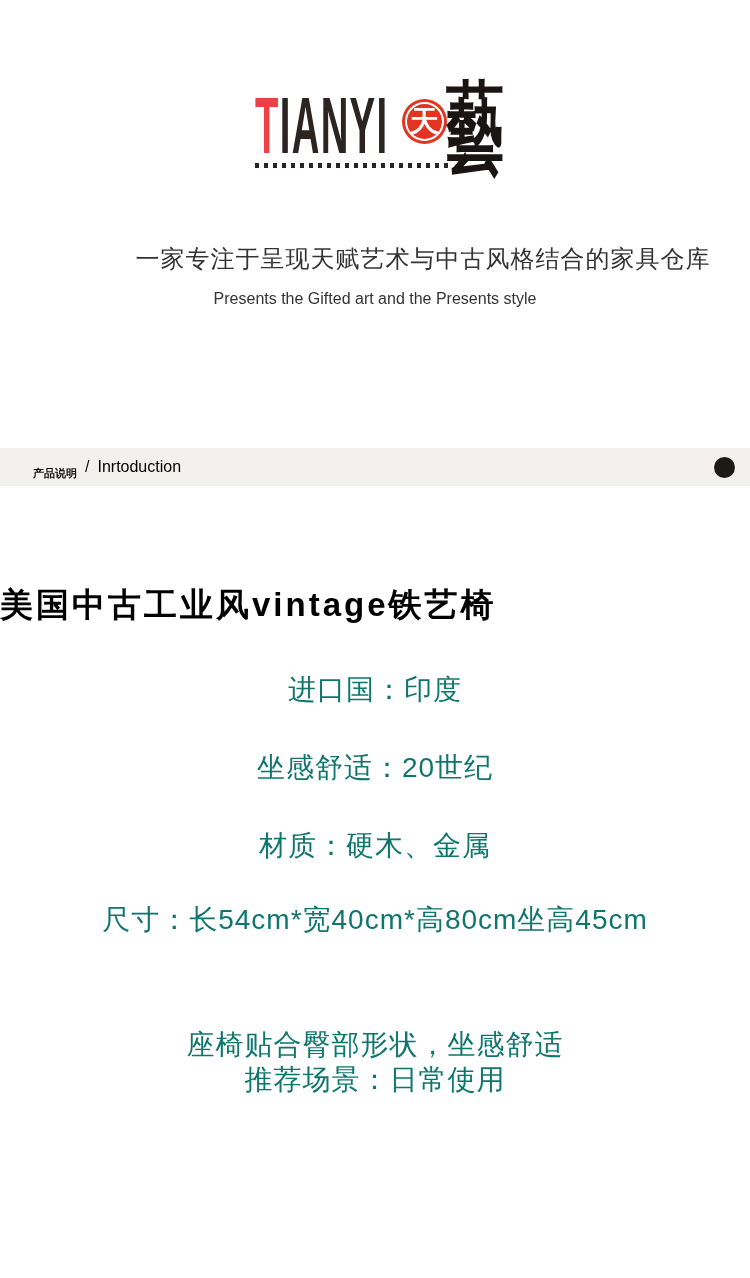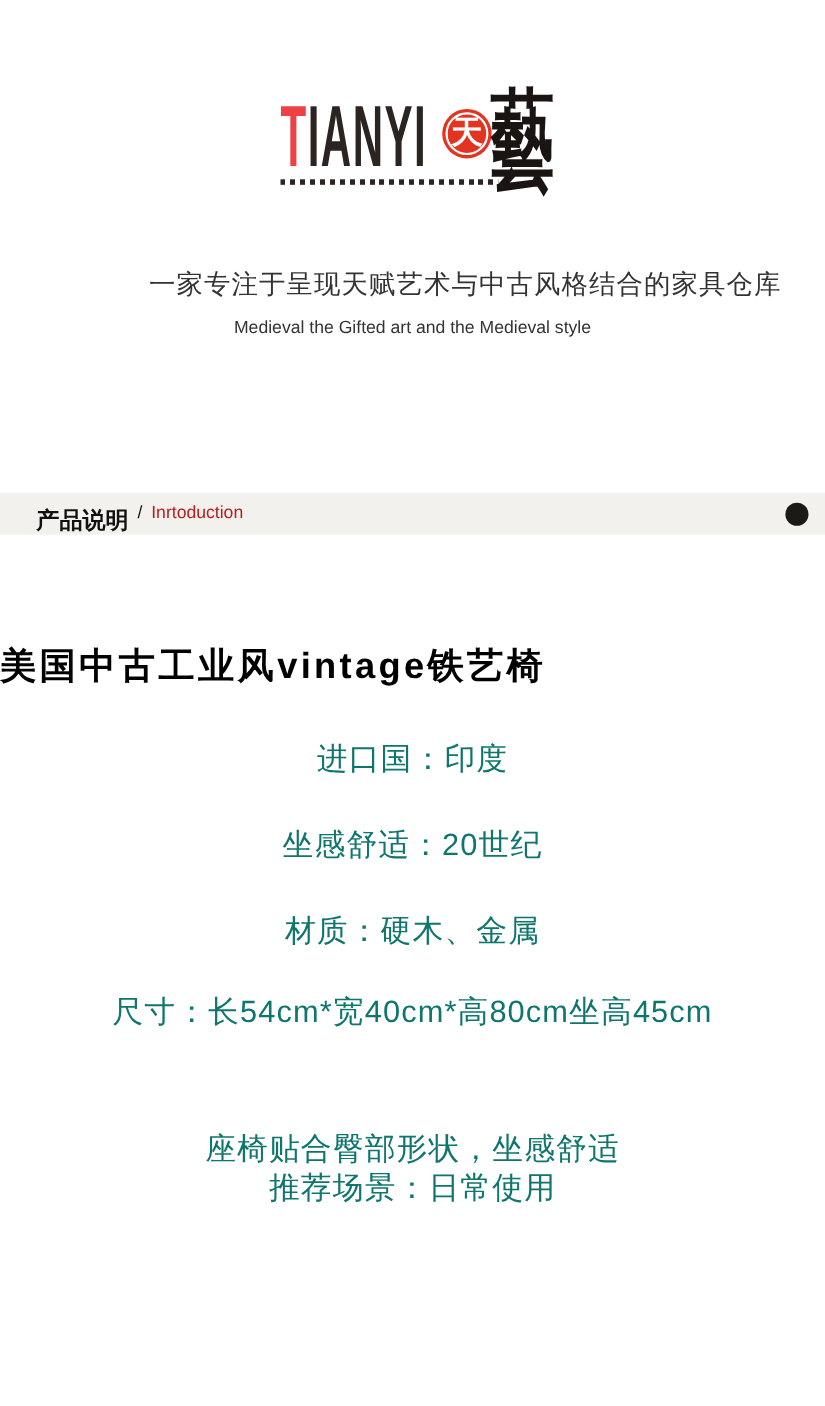--- a/index.html
+++ b/index.html
@@ -53,23 +53,23 @@
     position:absolute; top:289px; left:0; width:750px; text-align:center;
     font-size:16px; line-height:20px; color:#333333;
   }
 
   
   .section-bar {
     position:absolute; top:448px; left:0; width:750px; height:38px;
     background:#f2f1ed; display:flex; align-items:center;
     padding:0 15px 0 33px;
   }
-  .bar-label-cn { font-size:21px; font-weight:bold; color:#111111;margin-top:12px; }
+  .bar-label-cn { font-size:11px; font-weight:bold; color:#111111;margin-top:12px; }
   .bar-sep { font-size:16px; color:#111111; margin:0 8px; }
-  .bar-label-en { font-size:16px; color:#b91c1c; }
+  .bar-label-en { font-size:16px; color:#000000; }
   .bar-dot {
     margin-left:auto; width:21px; height:21px; border-radius:50%;
     background:#1d1a16; flex:0 0 auto;
   }
 
   
   .product-title {
     position:absolute; top:586px; left:0; width:750px; text-align:left;
     font-size:33px; line-height:38px; font-weight:bold;
     letter-spacing:3px; color:#000000;
@@ -91,21 +91,21 @@
   <div class="logo">
     <div class="wordmark"><span class="first-letter">T</span><span>IANYI</span></div>
     <div class="dotted-line"></div>
     <div class="seal">
       <span class="seal-char">天</span>
     </div>
     <div class="art-char">藝</div>
   </div>
 
   <div class="tagline-cn">一家专注于呈现天赋艺术与中古风格结合的家具仓库</div>
-  <div class="tagline-en">Medieval the Gifted art and the Medieval style</div>
+  <div class="tagline-en">Presents the Gifted art and the Presents style</div>
 
   <div class="section-bar">
     <span class="bar-label-cn">产品说明</span>
     <span class="bar-sep">/</span>
     <span class="bar-label-en">Inrtoduction</span>
     <span class="bar-dot"></span>
   </div>
 
   <div class="product-title">美国中古工业风vintage铁艺椅</div>
 

